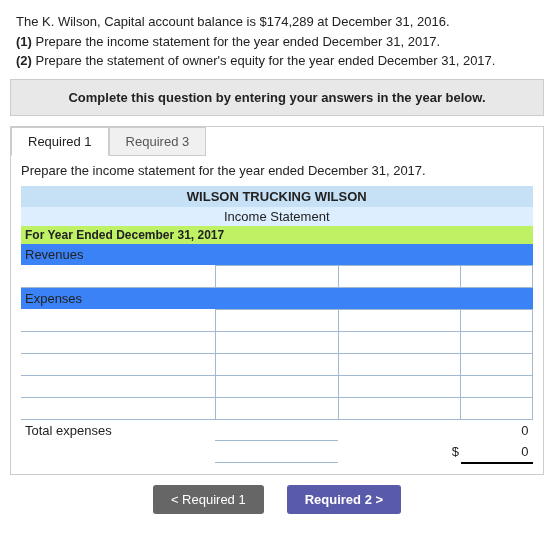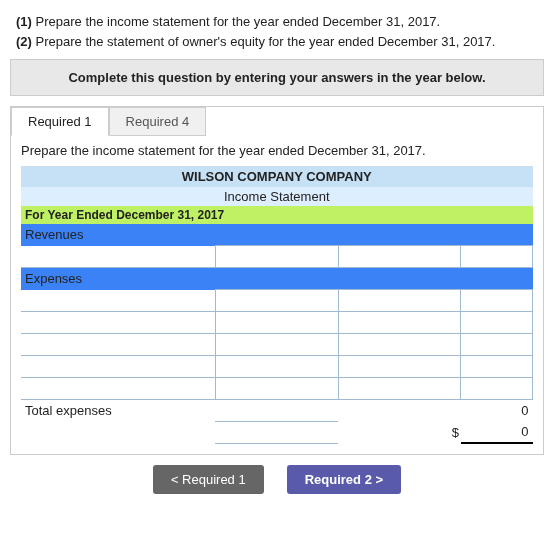--- a/index.html
+++ b/index.html
@@ -177,52 +177,53 @@
       border: none;
       width: 100%;
       height: 100%;
       font-size: 12px;
     }
   </style>
 </head>
 <body>
 
 <div class="intro-text">
+  <p>The K. Wilson, Capital account balance is $174,289 at December 31, 2016.</p>
   <p>
     <span class="bold">(1)</span>
     <span>Prepare the income statement for the year ended December 31, 2017.</span>
   </p>
   <p>
     <span class="bold">(2)</span>
     <span>Prepare the statement of owner's equity for the year ended December 31, 2017.</span>
   </p>
 </div>
 
 <div class="instruction-box">
   <span>Complete this question by entering your answers in the year below.</span>
 </div>
 
 <div style="margin: 0 10px;">
   <div class="tabs-row" style="border: 1px solid #ccc; border-bottom: none; display: flex; margin-top: 10px;">
     <div class="tab active">
       <span>Required 1</span>
     </div>
     <div class="tab inactive">
-      <span>Required 4</span>
+      <span>Required 3</span>
     </div>
   </div>
 </div>
 
 <div class="tab-content">
   <p class="tab-instruction">Prepare the income statement for the year ended December 31, 2017.</p>
 
   <table class="statement-table">
     <tbody>
         <tr>
-      <td colspan="4" class="statement-header">WILSON COMPANY COMPANY</td>
+      <td colspan="4" class="statement-header">WILSON TRUCKING WILSON</td>
     </tr>
     <tr>
       <td colspan="4" class="statement-subheader">Income Statement</td>
     </tr>
     <tr>
       <td colspan="4" class="statement-subheader2">For Year Ended December 31, 2017</td>
     </tr>
     <tr>
       <td colspan="4" class="section-label">Revenues</td>
     </tr>

